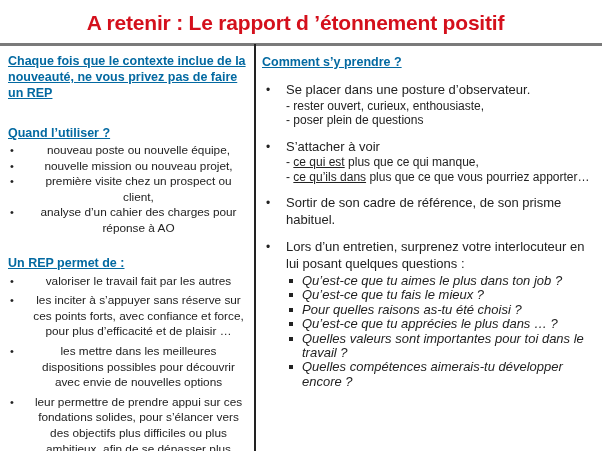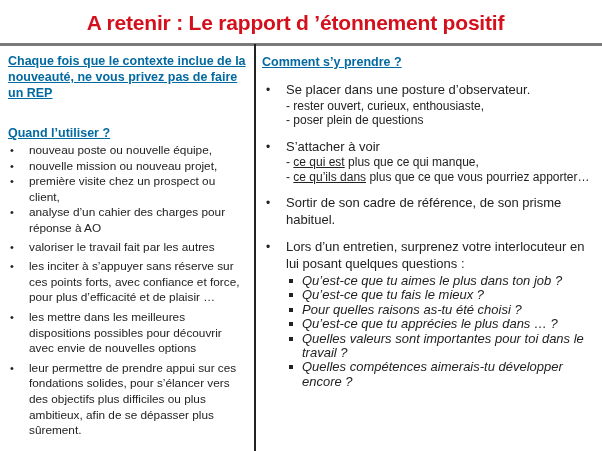--- a/index.html
+++ b/index.html
@@ -5,21 +5,21 @@
     html, body { margin:0; padding:0; background:#ffffff; }
     body { width:602px; height:451px; overflow:hidden; position:relative; font-family:"Liberation Sans", sans-serif; color:#1a1a1a; }
     .title { position:absolute; left:0; top:11px; width:591px; text-align:center; font-size:21px; font-weight:bold; color:#d4101c; letter-spacing:-0.2px; }
     .topline { position:absolute; left:0; top:43px; width:602px; height:3px; background:#7a7a7a; }
     .divider { position:absolute; left:254px; top:44px; width:2px; height:407px; background:#222; }
     .col { position:absolute; top:50px; }
     .left { left:8px; width:240px; }
     .right { left:262px; width:336px; }
     .h { font-weight:bold; font-size:12.5px; line-height:16px; color:#0369a1;text-decoration:underline; }
     ul { margin:0; padding:0; list-style:none; }
-    .lst li { position:relative; padding-left:21px; font-size:11.8px; line-height:15.6px; color:#222; }
+    .lst li { position:relative; padding-left:21px; font-size:11.8px; line-height:15.6px; color:#222;text-align:center; }
     .lst li::before { content:"\2022"; position:absolute; left:2px; top:0; font-size:11px; }
     .rlst > li { position:relative; padding-left:24px; font-size:13px; line-height:16.5px; color:#222; margin-bottom:11px; }
     .rlst > li::before { content:"\2022"; position:absolute; left:4px; top:0; font-size:12px; }
     .sub { font-size:12px; line-height:14.5px; display:block; }
     .u { text-decoration:underline; }
     .qlist li { position:relative; padding-left:16px; font-size:13px; line-height:14.4px; font-style:italic; color:#222; }
     .qlist li::before { content:""; position:absolute; left:3px; top:5px; width:4px; height:4px; background:#222; }
   </style>
 </head>
 <body>
@@ -32,20 +32,21 @@
   <div class="h" style="margin-top:3px;">Chaque fois que le contexte inclue de la nouveauté, ne vous privez pas de faire un REP</div>
 
   <div class="h" style="margin-top:24px;">Quand l’utiliser ?</div>
   <ul class="lst" style="margin-top:2px;">
     <li>nouveau poste ou nouvelle équipe,</li>
     <li>nouvelle mission ou nouveau projet,</li>
     <li>première visite chez un prospect ou client,</li>
     <li>analyse d’un cahier des charges pour réponse à AO</li>
   </ul>
 
+  <div class="h" style="margin-top:18px;">Un REP permet de :</div>
   <ul class="lst" style="margin-top:3px;">
     <li style="margin-bottom:4px;">valoriser le travail fait par les autres</li>
     <li style="margin-bottom:4px;">les inciter à s’appuyer sans réserve sur ces points forts, avec confiance et force, pour plus d’efficacité et de plaisir …</li>
     <li style="margin-bottom:4px;">les mettre dans les meilleures dispositions possibles pour découvrir avec envie de nouvelles options</li>
     <li>leur permettre de prendre appui sur ces fondations solides, pour s’élancer vers des objectifs plus difficiles ou plus ambitieux, afin de se dépasser plus sûrement.</li>
   </ul>
 </div>
 
 <div class="col right">
   <div class="h" style="margin-top:4px;">Comment s’y prendre ?</div>

